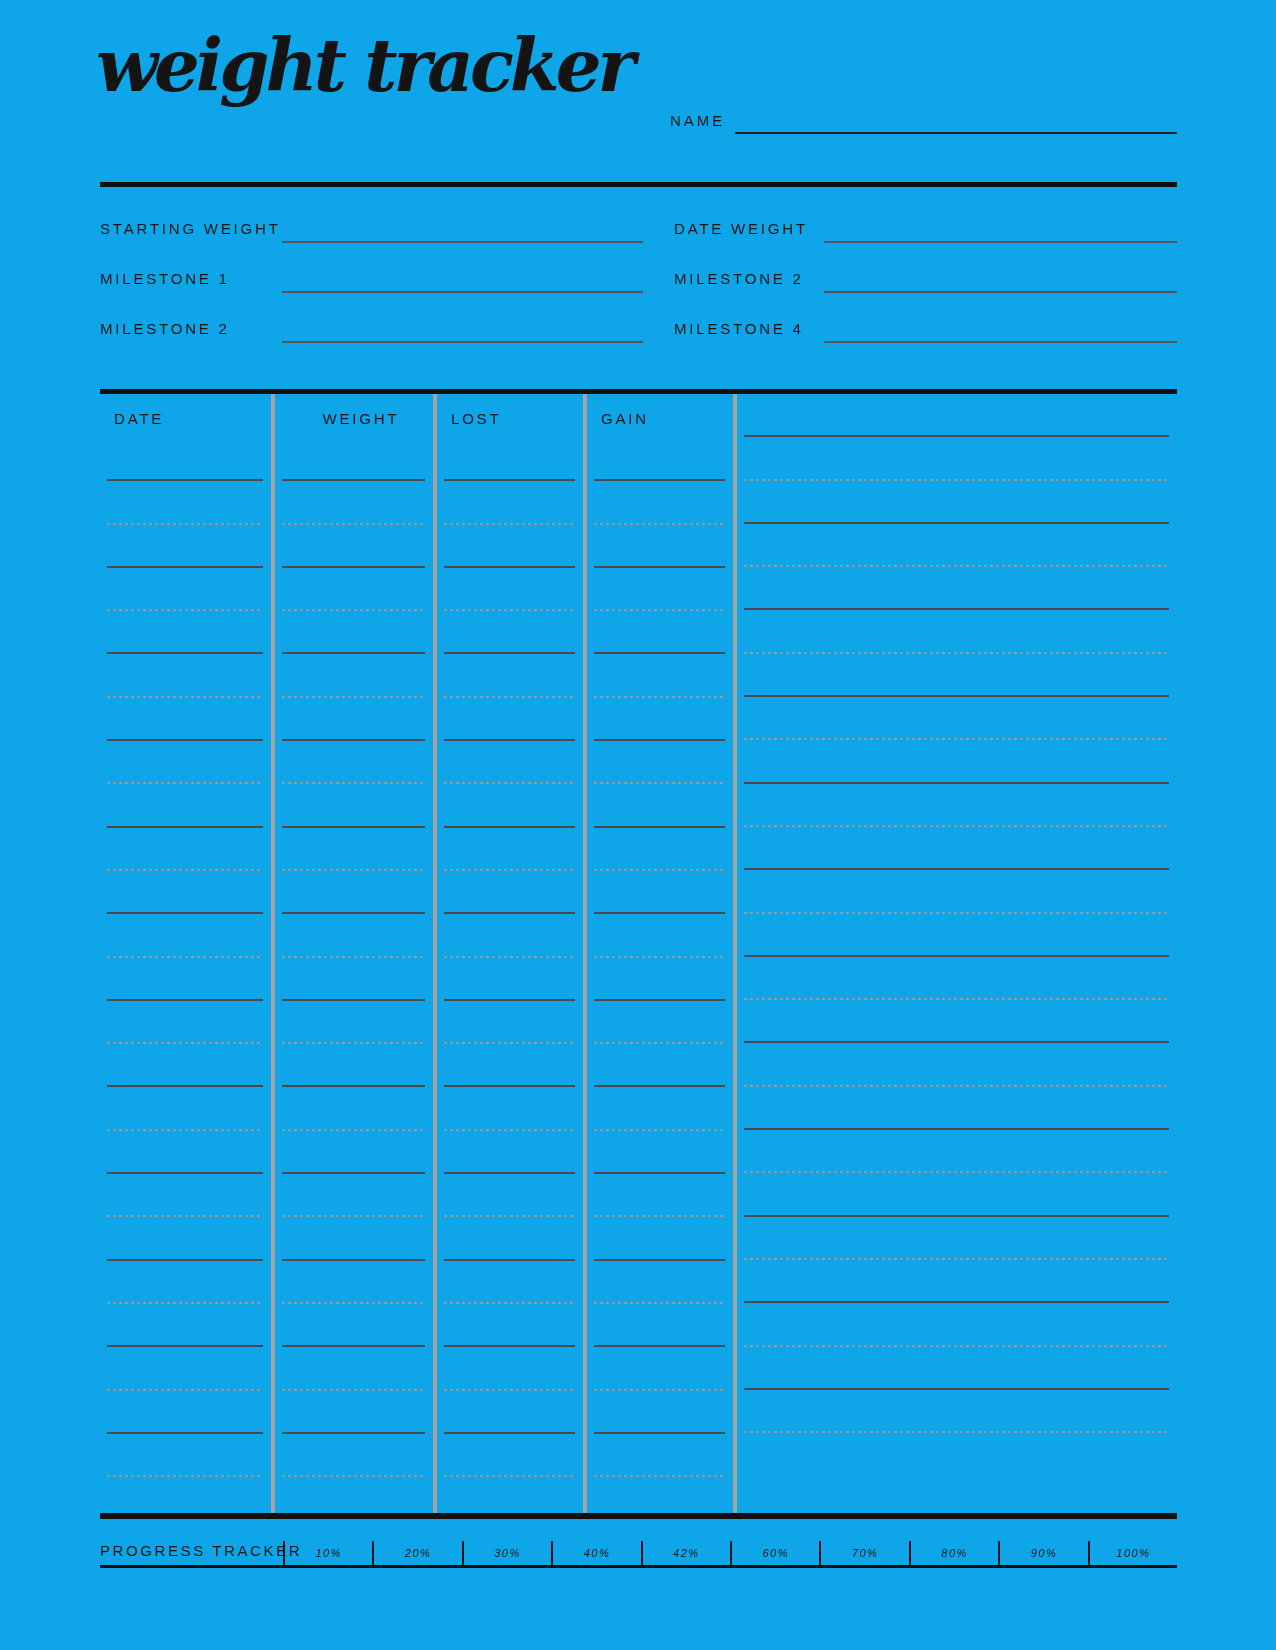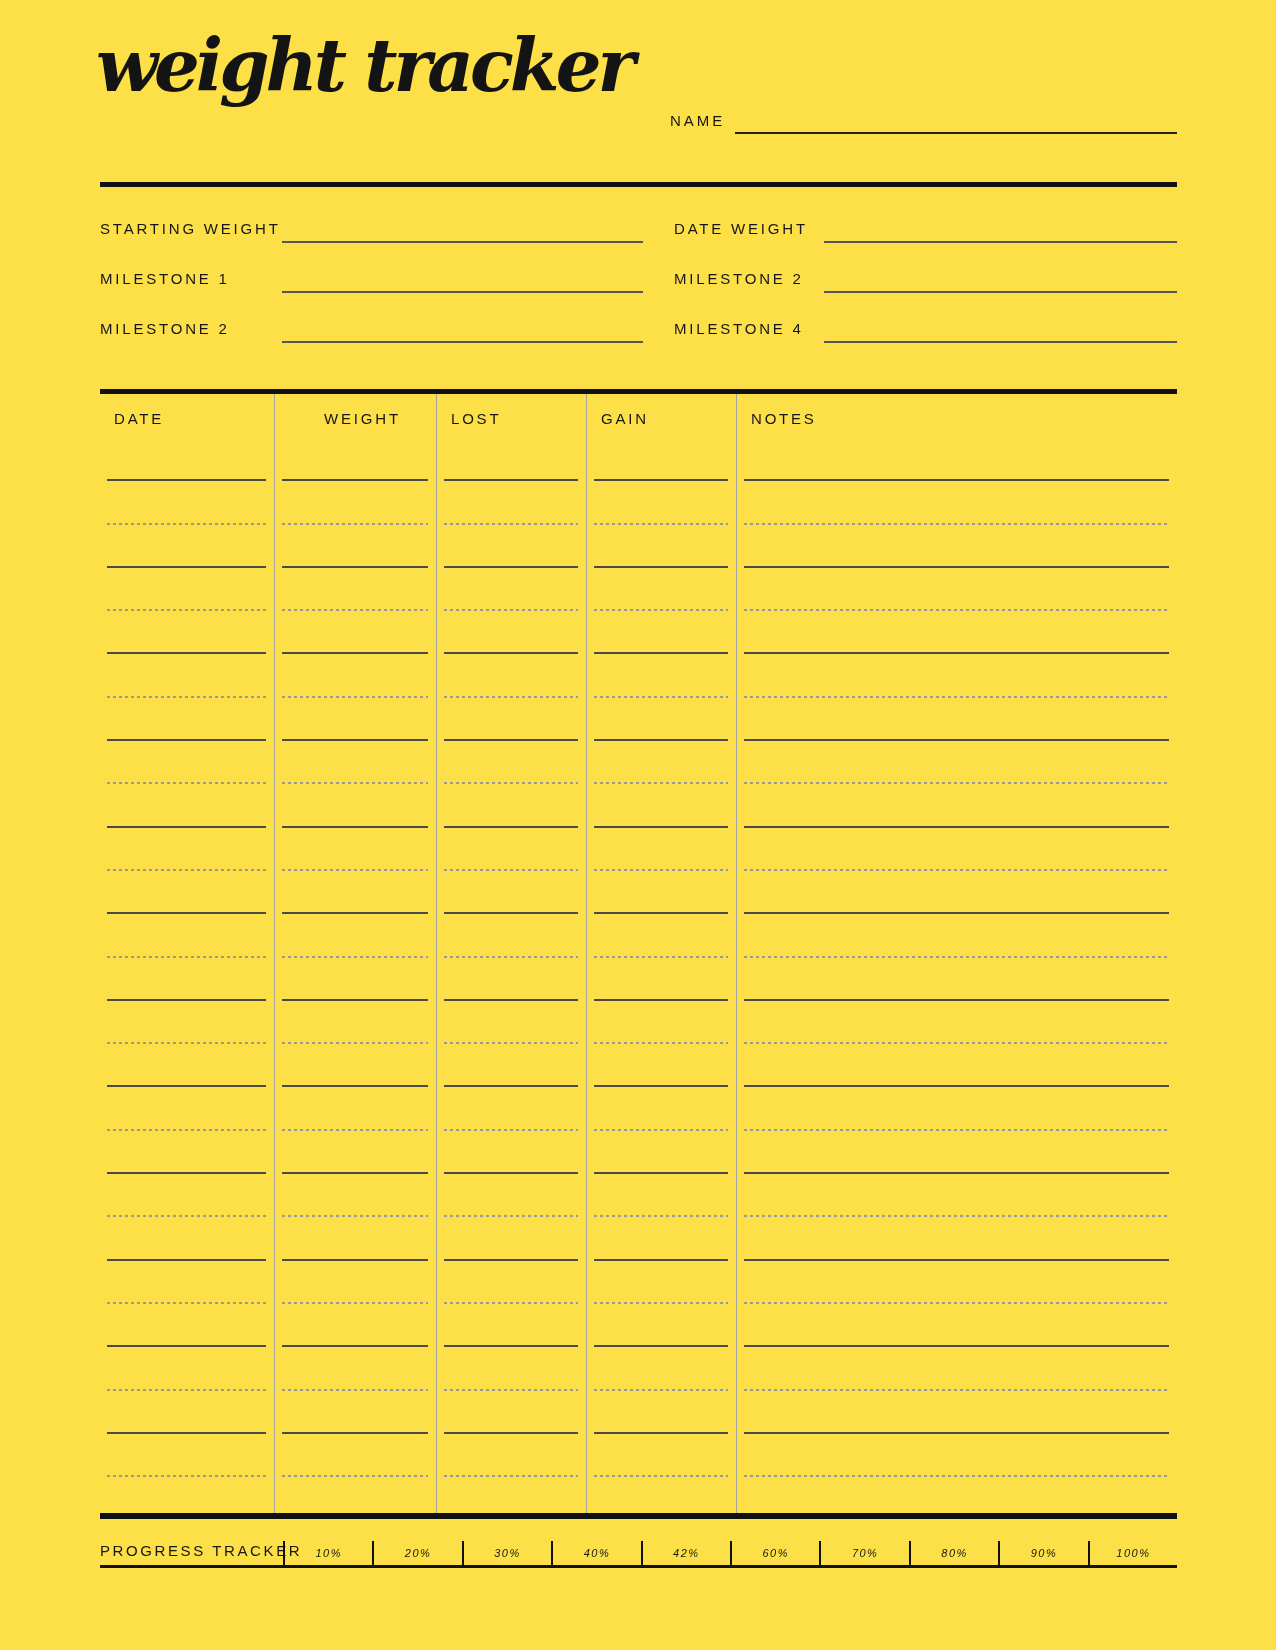--- a/index.html
+++ b/index.html
@@ -1,17 +1,17 @@
 <!DOCTYPE html>
 <html><head>
 <meta charset="utf-8">
 <style>
   html,body{margin:0;padding:0;background:#e9e9e9;}
   .page{
-    width:1276px;height:1650px;background:#fde047;position:relative;
+    width:1276px;height:1650px;background:#0ea5e9;position:relative;
     font-family:"Liberation Sans",sans-serif;color:#161616;
     margin:0 auto;overflow:hidden;
   }
   .content{position:absolute;left:100px;top:0;width:1077px;}
 
   
   .top{position:relative;height:182px;}
   .title{
     position:absolute;left:-4px;top:30px;margin:0;
     font-family:"DejaVu Serif",serif;font-style:italic;font-weight:bold;
@@ -33,21 +33,21 @@
   .fcol.left  .flabel{width:182px;}
   .fcol.right .flabel{width:150px;}
   .fline{flex:1;border-bottom:2px solid #555;height:12px;}
 
   
   .wtable{
     margin-top:46px;display:flex;
     border-top:5px solid #111;border-bottom:6px solid #111;
     height:1119px;box-sizing:content-box;
   }
-  .wcol{border-right:1px solid #a3a3a3;display:flex;flex-direction:column;box-sizing:border-box;}
+  .wcol{border-right:4px solid #a3a3a3;display:flex;flex-direction:column;box-sizing:border-box;}
   .wcol.last{border-right:none;flex:1;}
   .whead{height:44px;box-sizing:border-box;padding:16px 0 0 14px;
          font-size:15px;letter-spacing:2.8px;}
   .rule{height:43.3px;position:relative;}
   .rule::after{content:"";position:absolute;left:7px;right:8px;bottom:0;height:2px;}
   .rule.solid::after{background:#4a4a4a;}
   .rule.dashed::after{
     background-image:repeating-linear-gradient(90deg,#999 0,#999 3px,transparent 3px,transparent 6px);
   }
   .filler{flex:1;}
@@ -212,21 +212,20 @@
           <div class="rule dashed"></div>
           <div class="rule solid"></div>
           <div class="rule dashed"></div>
           <div class="rule solid"></div>
           <div class="rule dashed"></div>
           <div class="rule solid"></div>
           <div class="rule dashed"></div>
           <div class="filler"></div>
         </div>
         <div class="wcol last">
-          <div class="whead">NOTES</div>
           <div class="rule solid"></div>
           <div class="rule dashed"></div>
           <div class="rule solid"></div>
           <div class="rule dashed"></div>
           <div class="rule solid"></div>
           <div class="rule dashed"></div>
           <div class="rule solid"></div>
           <div class="rule dashed"></div>
           <div class="rule solid"></div>
           <div class="rule dashed"></div>

